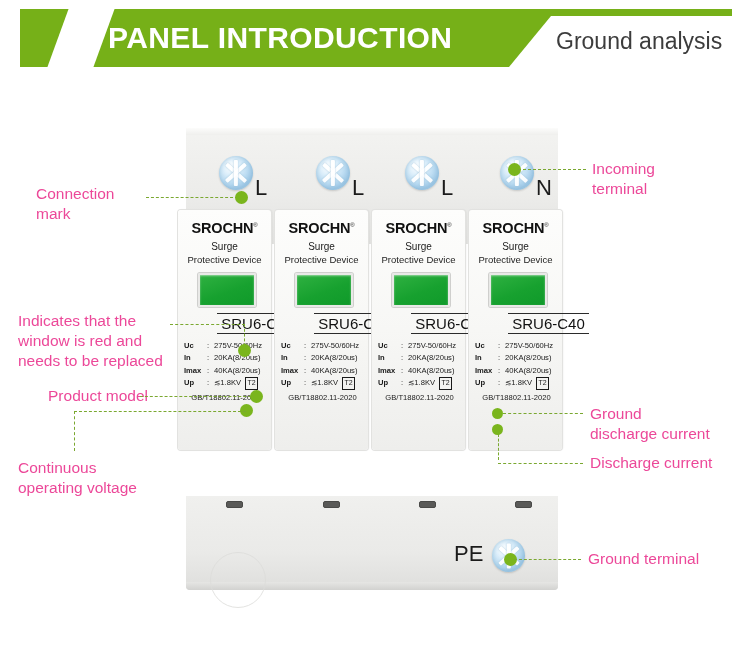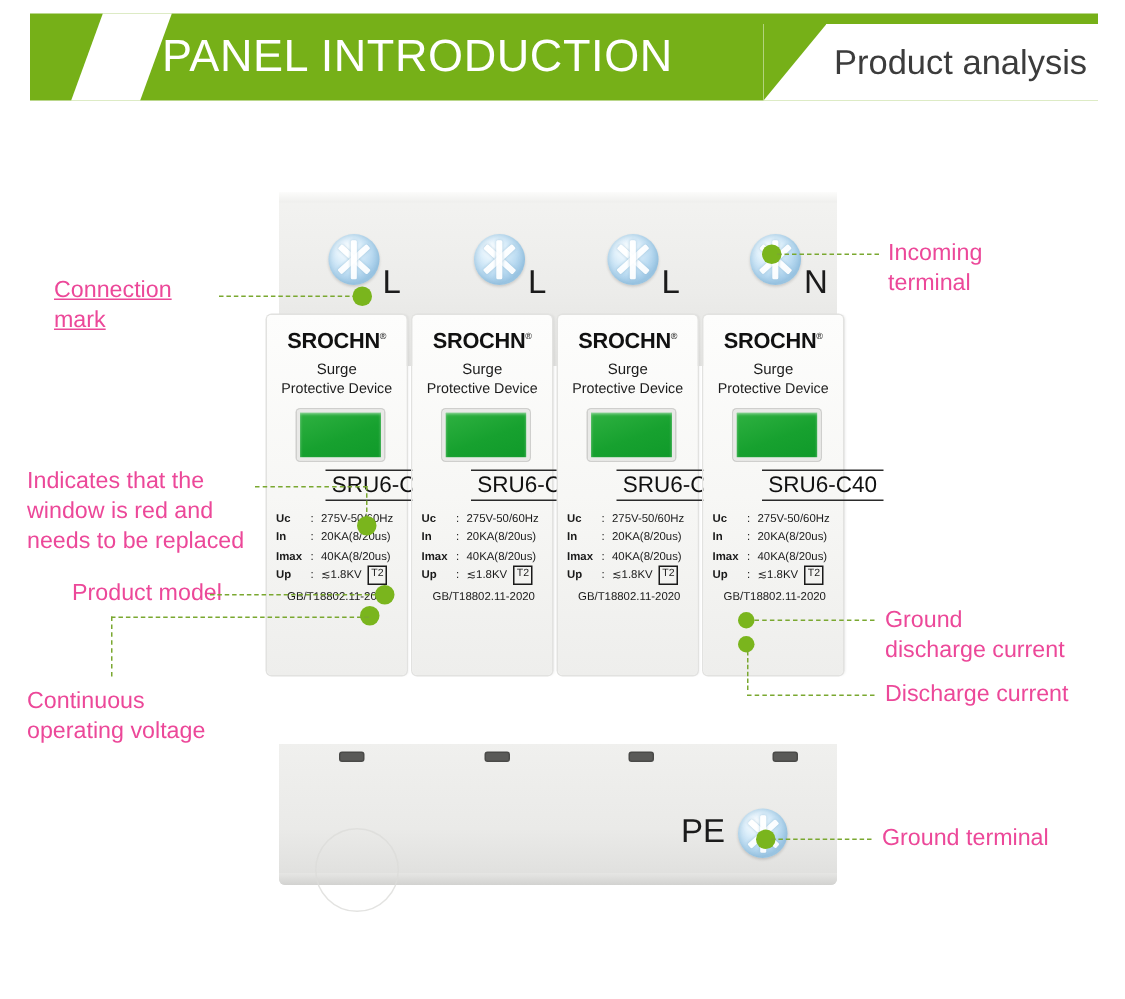--- a/index.html
+++ b/index.html
@@ -27,21 +27,21 @@
     position:absolute;left:489px;top:7px;width:223px;height:51px;
     background:#ffffff;
   }
   .wedge-cut{
     position:absolute;left:489px;top:7px;width:42px;height:51px;
     background:#76b018;
     clip-path:polygon(0 0, 100% 0, 0 100%);
   }
   .header-title{
     position:absolute;left:88px;top:0;height:58px;line-height:58px;
-    color:#ffffff;font-size:30px;font-weight:normal;letter-spacing:.4px;
+    color:#ffffff;font-size:30px;font-weight:bold;letter-spacing:.4px;
     white-space:nowrap;
   }
   .header-sub{
     position:absolute;left:536px;top:7px;height:51px;line-height:51px;
     color:#3c3c3c;font-size:23px;white-space:nowrap;
   }
 
   
   .device{position:absolute;left:178px;top:128px;width:387px;height:467px;}
 
@@ -176,21 +176,21 @@
 </style>
 </head>
 <body>
 
 <div class="header">
   <div class="header-green"></div>
   <div class="slash-lead"></div>
   <div class="wedge"></div>
   <div class="wedge-cut"></div>
   <div class="header-title">PANEL INTRODUCTION</div>
-  <div class="header-sub">Product analysis</div>
+  <div class="header-sub">Ground analysis</div>
 </div>
 
 <div class="device">
 
   <div class="top-body"></div>
   <div class="bot-body"></div>
   <div class="din-circle"></div>
 
   <div class="screw" style="left:41px;top:28px;width:34px;height:34px;">
     <div class="cross">
@@ -373,21 +373,21 @@
   <div class="pe-letter" style="left:276px;top:413px;">PE</div>
   <div class="screw" style="left:314px;top:411px;width:33px;height:33px;">
     <div class="cross">
         <span class="a"></span>
         <span class="b"></span>
         <span class="c"></span>
       </div>
   </div>
 </div>
 
-<div class="anno" style="left:36px;top:184px;width:160px;text-decoration:underline;">Connection
+<div class="anno" style="left:36px;top:184px;width:160px;">Connection
 mark</div>
 <div class="dash-h" style="left:146px;top:197px;width:92px;"></div>
 <div class="dot" style="left:235px;top:191px;"></div>
 
 <div class="dot" style="left:508px;top:163px;"></div>
 <div class="dash-h" style="left:518px;top:169px;width:68px;"></div>
 <div class="anno" style="left:592px;top:159px;width:150px;">Incoming
 terminal</div>
 
 <div class="anno" style="left:18px;top:311px;width:215px;">Indicates that the

